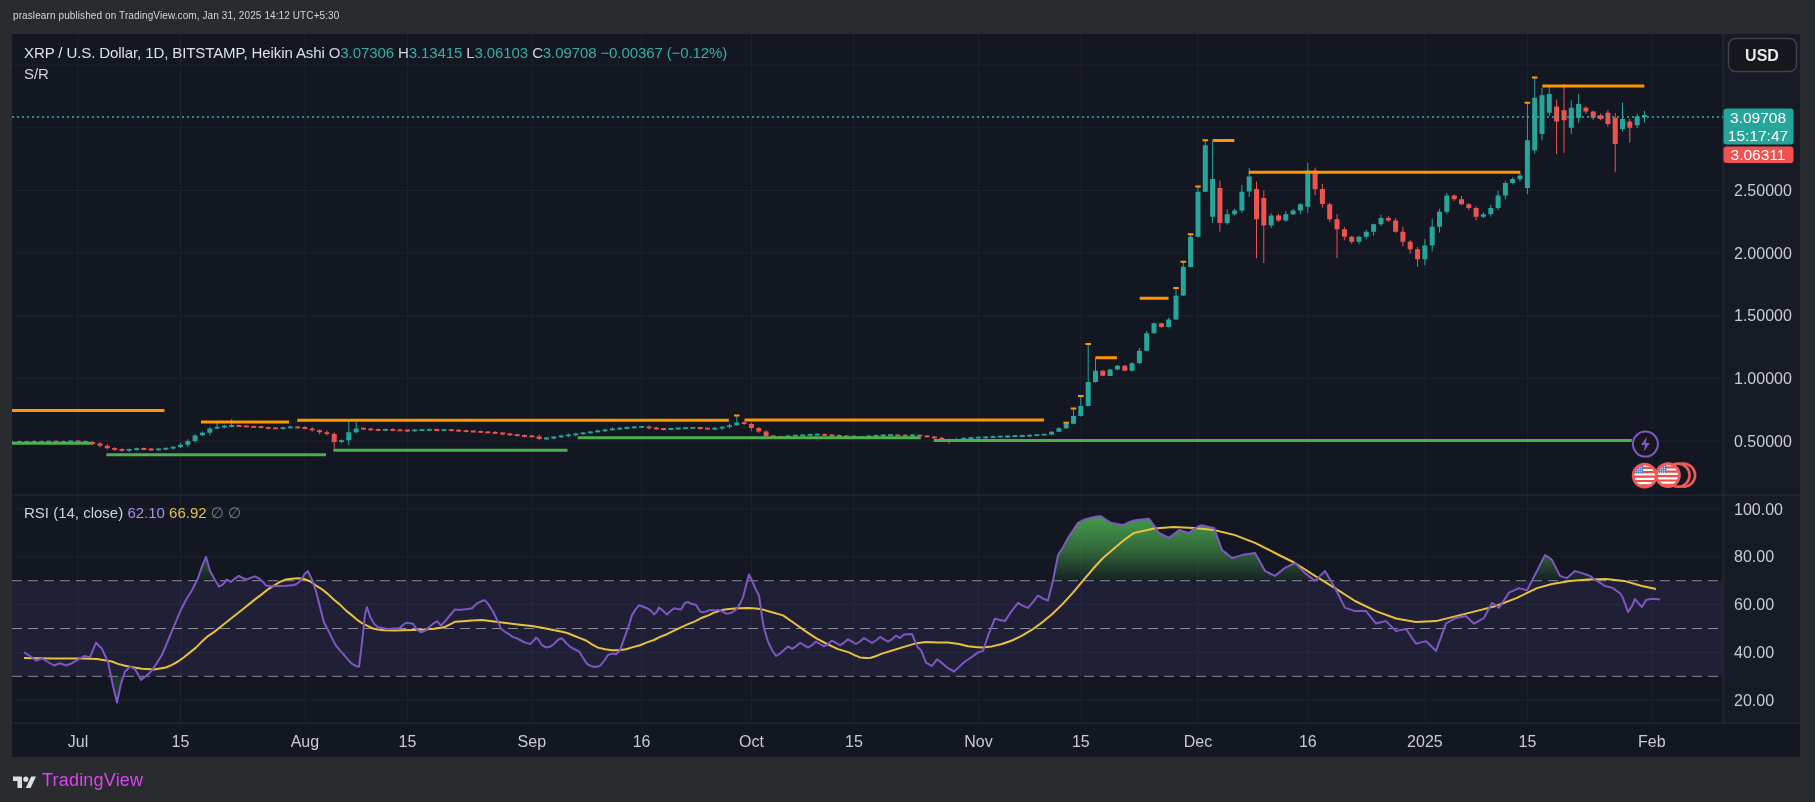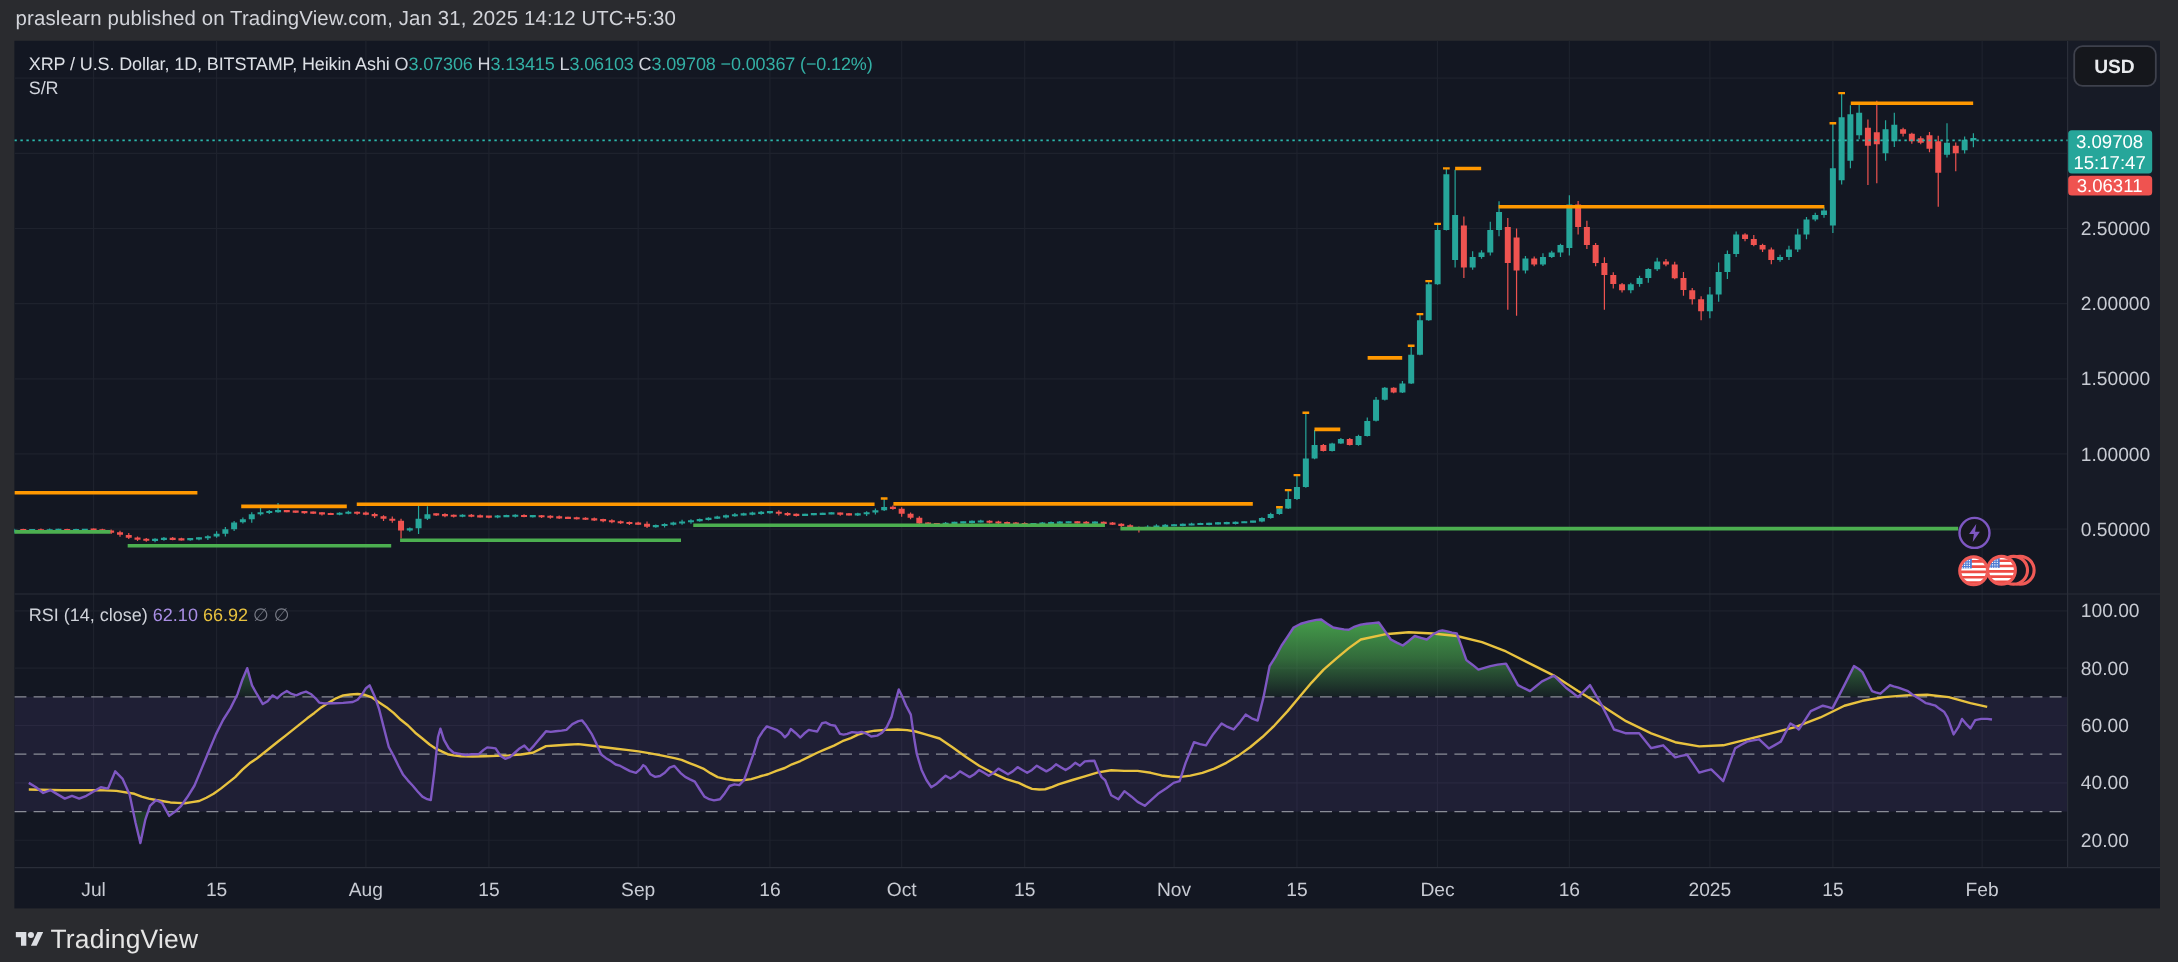--- a/index.html
+++ b/index.html
@@ -1,19 +1,19 @@
 <!DOCTYPE html>
 <html><head><meta charset="utf-8"><style>
 *{margin:0;padding:0;box-sizing:border-box}
 body{width:1815px;height:802px;background:#2a2b2f;overflow:hidden;font-family:"Liberation Sans",sans-serif;position:relative}
-#topbar{position:absolute;left:0;top:0;width:1815px;height:34px;color:#d2d4da;font-size:17px;line-height:31px;padding-left:13px;letter-spacing:.1px}
+#topbar{position:absolute;left:0;top:0;width:1815px;height:34px;color:#d2d4da;font-size:10px;line-height:31px;padding-left:13px;letter-spacing:.1px}
 #widget{position:absolute;left:12px;top:34px;width:1788px;height:723px;background:#131722}
 #botbar{position:absolute;left:0;top:757px;width:1815px;height:45px}
 #tvlogo{position:absolute;left:13px;top:17px}
-#tvtext{position:absolute;left:42px;top:13px;color:#e5e5e5;font-size:22px;letter-spacing:.2px}
+#tvtext{position:absolute;left:42px;top:13px;color:#d946ef;font-size:18px;letter-spacing:.2px}
 </style></head><body>
 <div id="topbar">praslearn published on TradingView.com, Jan 31, 2025 14:12 UTC+5:30</div>
 <div id="widget">
 <svg width="1788" height="723" viewBox="0 0 1788 723">
 <defs>
 <linearGradient id="gg" x1="0" y1="475.0" x2="0" y2="546.7" gradientUnits="userSpaceOnUse">
 <stop offset="0" stop-color="#4caf50" stop-opacity="0.95"></stop>
 <stop offset="0.55" stop-color="#4caf50" stop-opacity="0.55"></stop>
 <stop offset="1" stop-color="#4caf50" stop-opacity="0.06"></stop>
 </linearGradient>

